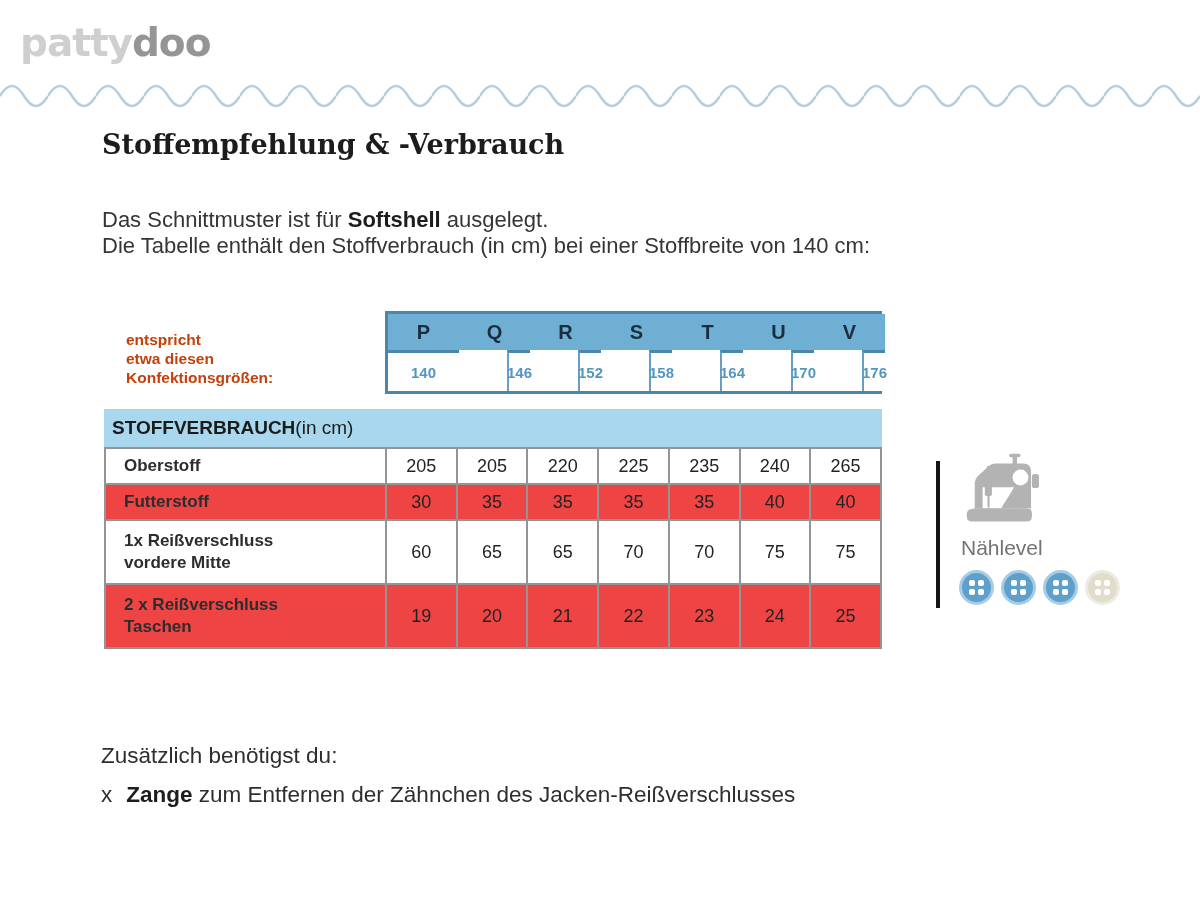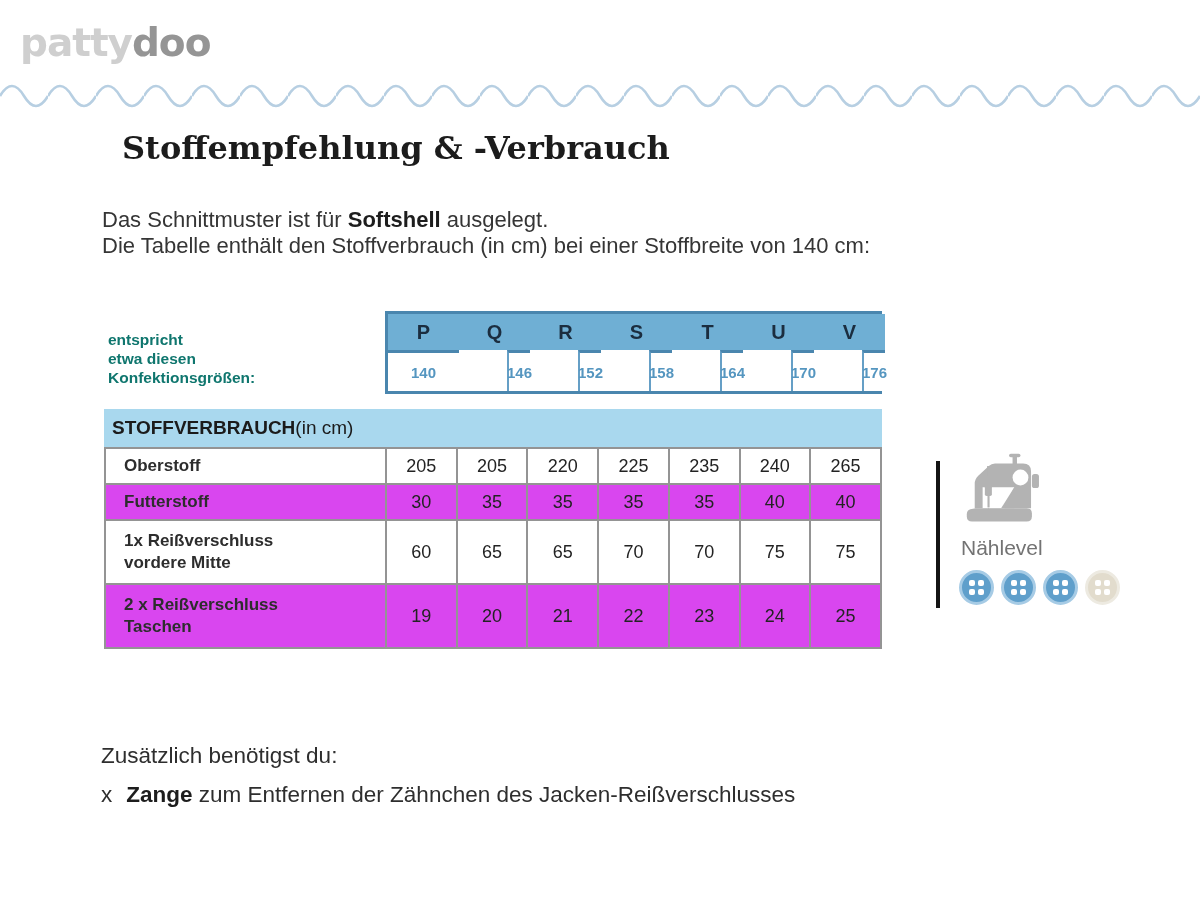--- a/index.html
+++ b/index.html
@@ -27,37 +27,36 @@
 
   
   .wave-wrap { position: absolute; left: 0; top: 83px; width: 1200px; height: 26px; }
 
   
   .title {
     position: absolute;
     left: 102px; top: 129px;
     font-family: "DejaVu Serif", serif;
     font-weight: 600;
-    font-size: 32px;
+    font-size: 27px;
     color: #1c1c1c;
     letter-spacing: 0;
-    margin-left: 20px;
   }
   .intro1 { position: absolute; left: 102px; top: 207px; font-size: 22px; color: #353535; }
   .intro2 { position: absolute; left: 102px; top: 233px; font-size: 22px; color: #353535; }
   .intro1 b, .footer-item b { color: #1d1d1d; }
 
   
   .size-side-label {
     position: absolute;
-    left: 108px; top: 330px;
+    left: 126px; top: 330px;
     font-size: 15.5px;
     font-weight: 700;
     line-height: 19px;
-    color: #0f766e;
+    color: #c2410c;
   }
   .size-grid {
     position: absolute;
     left: 385px; top: 311px;
     width: 497px;
     display: grid;
     grid-template-columns: repeat(7, 71px);
     border: 3px solid #4a86ae;
   }
   .size-head {
@@ -109,21 +108,21 @@
     width: 281px;
     text-align: left;
     padding-left: 18px;
     font-weight: 700;
     font-size: 17px;
     color: #2d2d2d;
     line-height: 22px;
   }
   .cons-table tr.h51 td { height: 36px; }
   .cons-table tr.h64 td { height: 64px; }
-  .cons-table tr.alt td { background: #d946ef; margin-left: 44px; }
+  .cons-table tr.alt td { background: #ef4444; margin-left: 44px; }
 
   
   .level-bar {
     position: absolute;
     left: 936px; top: 461px;
     width: 4px; height: 147px;
     background: #141414;
   }
   .machine { position: absolute; left: 958px; top: 452px; width: 88px; height: 88px; }
   .level-label {

